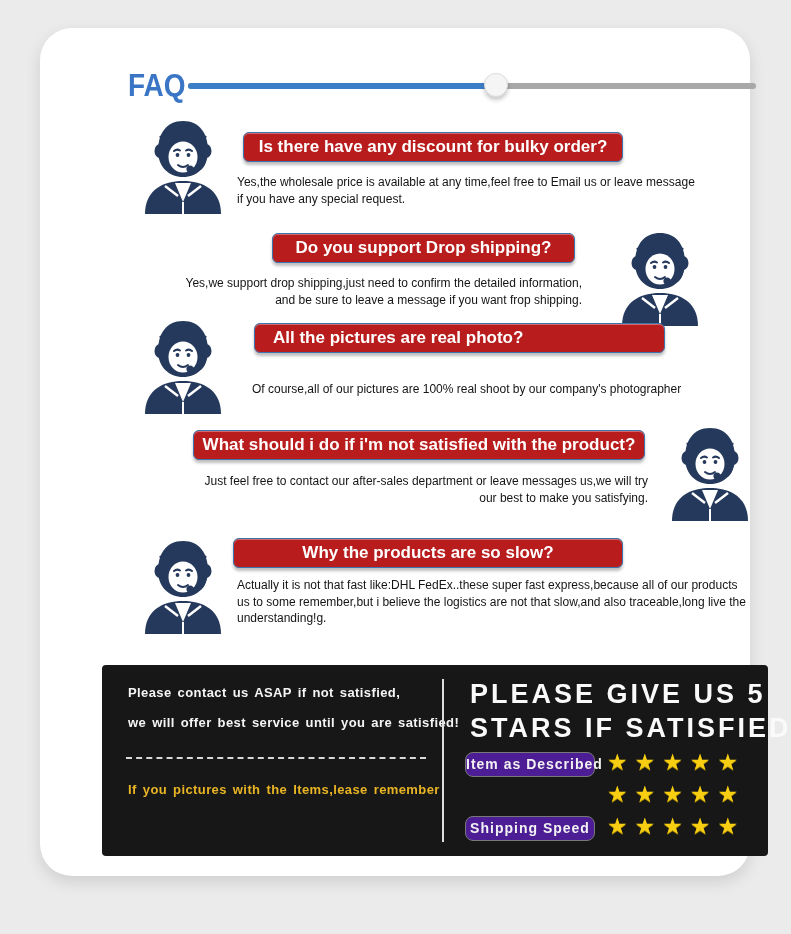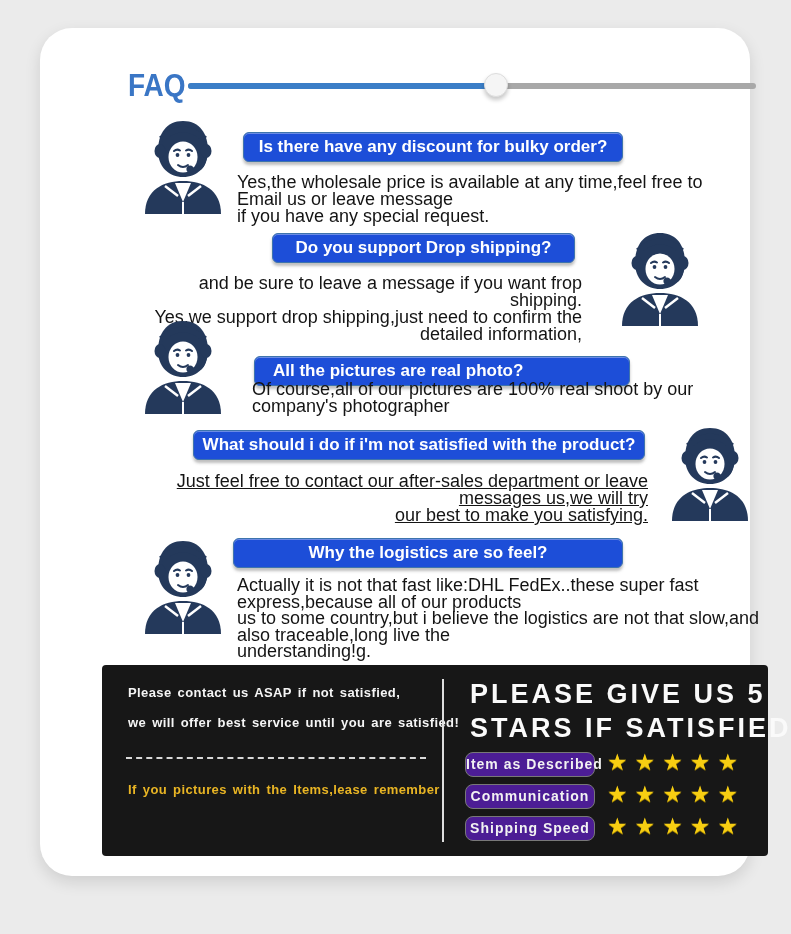--- a/index.html
+++ b/index.html
@@ -32,38 +32,38 @@
   }
   .slider-knob {
     position:absolute; left:444px; top:45px; width:24px; height:24px;
     background:#f5f5f5; border:1px solid #ddd; border-radius:50%;
     box-shadow:0 3px 4px rgba(0,0,0,.22);
   }
   
   .avatar { position:absolute; width:100px; height:100px; display:block; }
   .qbar {
     position:absolute; height:30px;
-    background:#1d4ed8; border:1px solid #3e74ad; border-radius:6px;
+    background:#b91c1c; border:1px solid #3e74ad; border-radius:6px;
     box-shadow:0 3px 3px rgba(110,110,110,.45), inset 0 1px 0 rgba(255,255,255,.35);
     color:#ffffff; font-weight:bold; font-size:17px; line-height:28px;
     text-align:center; white-space:nowrap; overflow:hidden;
   }
   .qbar.left-text { text-align:left; padding-left:18px; }
   .answer {
-    position:absolute; color:#141414; font-size:18px; line-height:17px;
+    position:absolute; color:#141414; font-size:12px; line-height:17px;
   }
   .answer.right { text-align:right; }
   .a1 { left:197px; top:146px; width:500px; }
   .a2 { left:110px; top:247px; width:432px; }
   .a3 { left:212px; top:353px; width:490px; }
-  .a4 { left:130px; top:445px; width:478px;text-decoration:underline; }
+  .a4 { left:130px; top:445px; width:478px; }
   .a5 { left:197px; top:549px; width:548px; line-height:16.5px; }
   .q1 { left:203px; top:104px; width:380px; }
   .q2 { left:232px; top:205px; width:303px; }
-  .q3 { left:214px; top:328px; width:376px; }
+  .q3 { left:214px; top:295px; width:411px; }
   .q4 { left:153px; top:402px; width:452px; }
   .q5 { left:193px; top:510px; width:390px; }
   .av1 { left:93px;  top:86px;  }
   .av2 { left:570px; top:198px; }
   .av3 { left:93px;  top:286px; }
   .av4 { left:620px; top:393px; }
   .av5 { left:93px;  top:506px; }
   
   .promo {
     position:absolute; left:62px; top:637px; width:666px; height:191px;
@@ -183,22 +183,22 @@
     <path d="M28,25 Q50,6 72,25" stroke="#24395b" stroke-width="6" fill="none"></path>
 
     <ellipse cx="27" cy="37" rx="5.5" ry="7" fill="#24395b"></ellipse>
     <ellipse cx="73" cy="37" rx="5.5" ry="7" fill="#24395b"></ellipse>
 
     <path d="M72,44 Q70,58 58,55" stroke="#24395b" stroke-width="3.5" fill="none"></path>
     <circle cx="57" cy="55" r="3.6" fill="#24395b"></circle>
   </svg>
 </span>
   <div class="answer a2 right">
+    <div>Yes,we support drop shipping,just need to confirm the detailed information,</div>
     <div>and be sure to leave a message if you want frop shipping.</div>
-    <div>Yes,we support drop shipping,just need to confirm the detailed information,</div>
   </div>
 
   <span class="avatar av3">
   <svg viewBox="0 0 100 100" width="100" height="100" xmlns="http://www.w3.org/2000/svg">
 
     <path d="M12,100 C12,76 30,67 50,67 C70,67 88,76 88,100 Z" fill="#24395b"></path>
 
     <path d="M42,69 L50,88 L58,69 Z" fill="#ffffff"></path>
     <path d="M32,72 L45,82" stroke="#ffffff" stroke-width="2.5" fill="none"></path>
     <path d="M68,72 L55,82" stroke="#ffffff" stroke-width="2.5" fill="none"></path>
@@ -291,44 +291,43 @@
 
     <path d="M28,25 Q50,6 72,25" stroke="#24395b" stroke-width="6" fill="none"></path>
 
     <ellipse cx="27" cy="37" rx="5.5" ry="7" fill="#24395b"></ellipse>
     <ellipse cx="73" cy="37" rx="5.5" ry="7" fill="#24395b"></ellipse>
 
     <path d="M72,44 Q70,58 58,55" stroke="#24395b" stroke-width="3.5" fill="none"></path>
     <circle cx="57" cy="55" r="3.6" fill="#24395b"></circle>
   </svg>
 </span>
-  <div class="qbar q5">Why the logistics are so feel?</div>
+  <div class="qbar q5">Why the products are so slow?</div>
   <div class="answer a5">
     <div>Actually it is not that fast like:DHL FedEx..these super fast express,because all of our products</div>
-    <div>us to some country,but i believe the logistics are not that slow,and also traceable,long live the</div>
+    <div>us to some remember,but i believe the logistics are not that slow,and also traceable,long live the</div>
     <div>understanding!g.</div>
   </div>
 
   <div class="promo">
     <div class="promo-left">
       <div class="promo-white-line pw1">Please contact us ASAP if not satisfied,</div>
       <div class="promo-white-line pw2">we will offer best service until you are satisfied!</div>
       <div class="promo-dashes"></div>
       <div class="promo-yellow-line py1">If you pictures with the Items,lease remember</div>
     </div>
     <div class="promo-divider"></div>
     <div class="promo-right">
       <div class="promo-big pb1">PLEASE GIVE US 5</div>
       <div class="promo-big pb2">STARS IF SATISFIED!</div>
       <div class="rating-row rr0">
         <div class="rating-pill">Item as Described</div>
         <div class="stars">★★★★★</div>
       </div>
       <div class="rating-row rr1">
-        <div class="rating-pill">Communication</div>
         <div class="stars">★★★★★</div>
       </div>
       <div class="rating-row rr2">
         <div class="rating-pill">Shipping Speed</div>
         <div class="stars">★★★★★</div>
       </div>
     </div>
   </div>
 
 </div>

